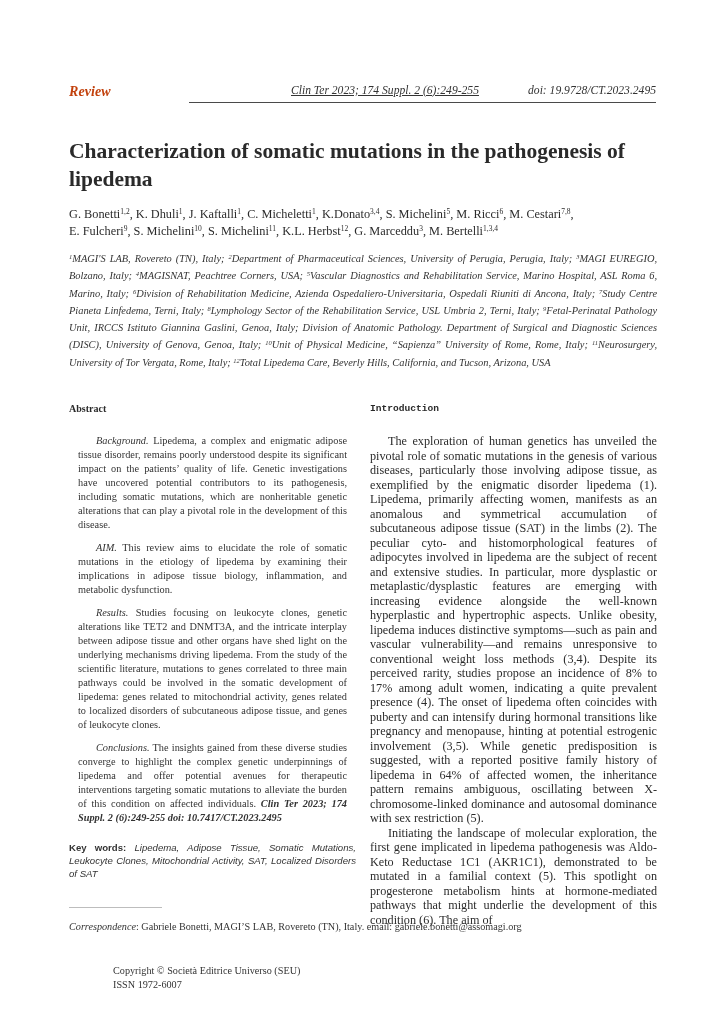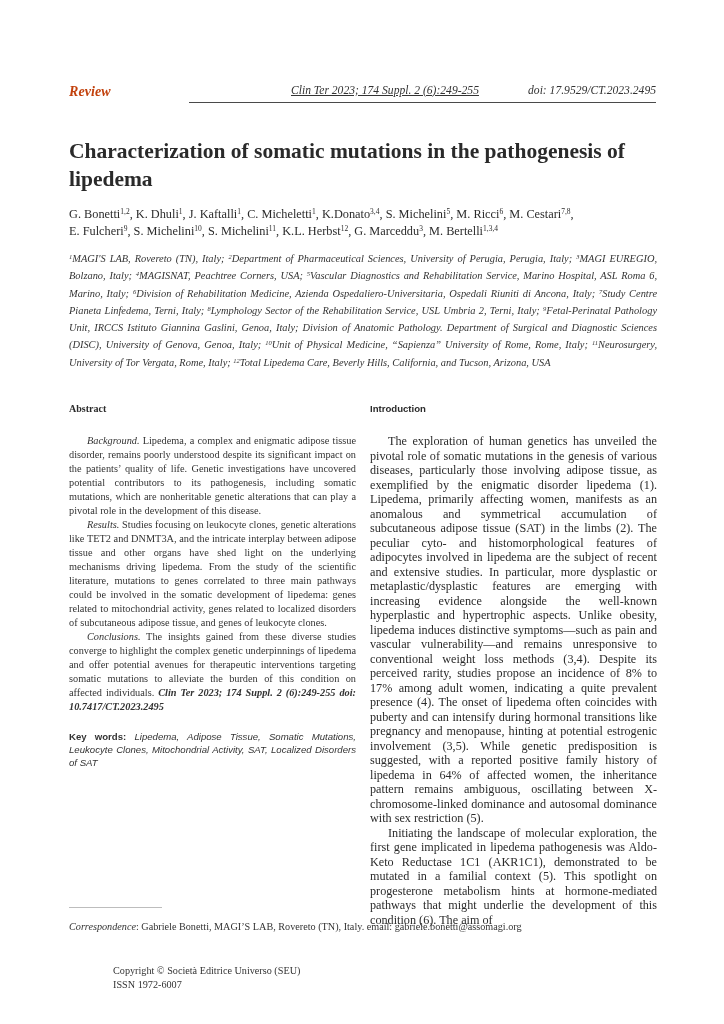--- a/index.html
+++ b/index.html
@@ -49,28 +49,28 @@
     text-align: justify;
   }
   #affil sup { font-size: 6.5px; vertical-align: 3px; line-height: 0; }
 
   
   .col { top: 403px; width: 287px; }
   #col-left { left: 69px; }
   #col-right { left: 370px; }
 
   .sec-head {
-    font-family: Liberation Sans, sans-serif;
+    font-family: Liberation Mono, monospace;
     font-size: 9.6px; font-weight: bold; color: #2a2a2a; margin: 0 0 18px 0;
     height: 13px;
   }
   #col-left .sec-head { font-family: "Liberation Serif", "DejaVu Serif", serif; font-size: 10px; }
 
   .abs-p {
-    font-size: 10.3px; line-height: 14px; text-align: justify; margin: 0;
+    font-size: 10.3px; line-height: 14px; text-align: justify; margin: 9px;
     text-indent: 18px; color: #333;
   }
   .abs-p em { font-style: italic; }
   .abs-cite { font-weight: bold; font-style: italic; }
 
   .kw {
     margin-top: 16px;
     font-family: "Liberation Sans", "DejaVu Sans", sans-serif;
     font-size: 9.6px; line-height: 13px; color: #333; text-align: justify;
   }
@@ -89,31 +89,32 @@
   }
   #correspondence i { font-style: italic; }
   #copyright { left: 69px; top: 964px; font-size: 10.2px; line-height: 13.5px; color: #333; margin-left: 44px; }
 </style>
 </head>
 <body>
 
 <div class="abs" id="hdr-review">Review</div>
 <div class="abs" id="hdr-rule"></div>
 <div class="abs" id="hdr-cite">Clin Ter 2023; 174 Suppl. 2 (6):249-255</div>
-<div class="abs" id="hdr-doi">doi: 17.9529/CT.2023.2495</div>
+<div class="abs" id="hdr-doi">doi: 19.9728/CT.2023.2495</div>
 
 <div class="abs" id="title">Characterization of somatic mutations in the pathogenesis of lipedema</div>
 
 <div class="abs" id="authors"><span>G. Bonetti</span><sup>1,2</sup>, <span>K. Dhuli</span><sup>1</sup>, <span>J. Kaftalli</span><sup>1</sup>, <span>C. Micheletti</span><sup>1</sup>, <span>K.Donato</span><sup>3,4</sup>, <span>S. Michelini</span><sup>5</sup>, <span>M. Ricci</span><sup>6</sup>, <span>M. Cestari</span><sup>7,8</sup>, <br><span>E. Fulcheri</span><sup>9</sup>, <span>S. Michelini</span><sup>10</sup>, <span>S. Michelini</span><sup>11</sup>, <span>K.L. Herbst</span><sup>12</sup>, <span>G. Marceddu</span><sup>3</sup>, <span>M. Bertelli</span><sup>1,3,4</sup></div>
 
 <div class="abs" id="affil"><sup>1</sup><span>MAGI'S LAB, Rovereto (TN), Italy; </span><sup>2</sup><span>Department of Pharmaceutical Sciences, University of Perugia, Perugia, Italy; </span><sup>3</sup><span>MAGI EUREGIO, Bolzano, Italy; </span><sup>4</sup><span>MAGISNAT, Peachtree Corners, USA; </span><sup>5</sup><span>Vascular Diagnostics and Rehabilitation Service, Marino Hospital, ASL Roma 6, Marino, Italy; </span><sup>6</sup><span>Division of Rehabilitation Medicine, Azienda Ospedaliero-Universitaria, Ospedali Riuniti di Ancona, Italy; </span><sup>7</sup><span>Study Centre Pianeta Linfedema, Terni, Italy; </span><sup>8</sup><span>Lymphology Sector of the Rehabilitation Service, USL Umbria 2, Terni, Italy; </span><sup>9</sup><span>Fetal-Perinatal Pathology Unit, IRCCS Istituto Giannina Gaslini, Genoa, Italy; Division of Anatomic Pathology. Department of Surgical and Diagnostic Sciences (DISC), University of Genova, Genoa, Italy; </span><sup>10</sup><span>Unit of Physical Medicine, “Sapienza” University of Rome, Rome, Italy; </span><sup>11</sup><span>Neurosurgery, University of Tor Vergata, Rome, Italy; </span><sup>12</sup><span>Total Lipedema Care, Beverly Hills, California, and Tucson, Arizona, USA</span></div>
 
 <div class="abs col" id="col-left">
   <div class="sec-head">Abstract</div>
   <p class="abs-p"><em>Background.</em><span> Lipedema, a complex and enigmatic adipose tissue disorder, remains poorly understood despite its significant impact on the patients’ quality of life. Genetic investigations have uncovered potential contributors to its pathogenesis, including somatic mutations, which are nonheritable genetic alterations that can play a pivotal role in the development of this disease.</span></p>
+  <p class="abs-p"><em>AIM.</em><span> This review aims to elucidate the role of somatic mutations in the etiology of lipedema by examining their implications in adipose tissue biology, inflammation, and metabolic dysfunction.</span></p>
   <p class="abs-p"><em>Results.</em><span> Studies focusing on leukocyte clones, genetic alterations like TET2 and DNMT3A, and the intricate interplay between adipose tissue and other organs have shed light on the underlying mechanisms driving lipedema. From the study of the scientific literature, mutations to genes correlated to three main pathways could be involved in the somatic development of lipedema: genes related to mitochondrial activity, genes related to localized disorders of subcutaneous adipose tissue, and genes of leukocyte clones.</span></p>
   <p class="abs-p"><em>Conclusions.</em><span> The insights gained from these diverse studies converge to highlight the complex genetic underpinnings of lipedema and offer potential avenues for therapeutic interventions targeting somatic mutations to alleviate the burden of this condition on affected individuals. </span><span class="abs-cite">Clin Ter 2023; 174 Suppl. 2 (6):249-255  doi: 10.7417/CT.2023.2495</span></p>
   <div class="kw"><b>Key words</b><b>:</b><i> Lipedema, Adipose Tissue, Somatic Mutations, Leukocyte Clones, Mitochondrial Activity, SAT, Localized Disorders of SAT</i></div>
 </div>
 
 <div class="abs col" id="col-right">
   <div class="sec-head">Introduction</div>
   <p class="intro-p">The exploration of human genetics has unveiled the pivotal role of somatic mutations in the genesis of various diseases, particularly those involving adipose tissue, as exemplified by the enigmatic disorder lipedema (1). Lipedema, primarily affecting women, manifests as an anomalous and symmetrical accumulation of subcutaneous adipose tissue (SAT) in the limbs (2). The peculiar cyto- and histomorphological features of adipocytes involved in lipedema are the subject of recent and extensive studies. In particular, more dysplastic or metaplastic/dysplastic features are emerging with increasing evidence alongside the well-known hyperplastic and hypertrophic aspects. Unlike obesity, lipedema induces distinctive symptoms—such as pain and vascular vulnerability—and remains unresponsive to conventional weight loss methods (3,4). Despite its perceived rarity, studies propose an incidence of 8% to 17% among adult women, indicating a quite prevalent presence (4). The onset of lipedema often coincides with puberty and can intensify during hormonal transitions like pregnancy and menopause, hinting at potential estrogenic involvement (3,5). While genetic predisposition is suggested, with a reported positive family history of lipedema in 64% of affected women, the inheritance pattern remains ambiguous, oscillating between X-chromosome-linked dominance and autosomal dominance with sex restriction (5).</p>
   <p class="intro-p">Initiating the landscape of molecular exploration, the first gene implicated in lipedema pathogenesis was Aldo-Keto Reductase 1C1 (AKR1C1), demonstrated to be mutated in a familial context (5). This spotlight on progesterone metabolism hints at hormone-mediated pathways that might underlie the development of this condition (6). The aim of</p>
 </div>

